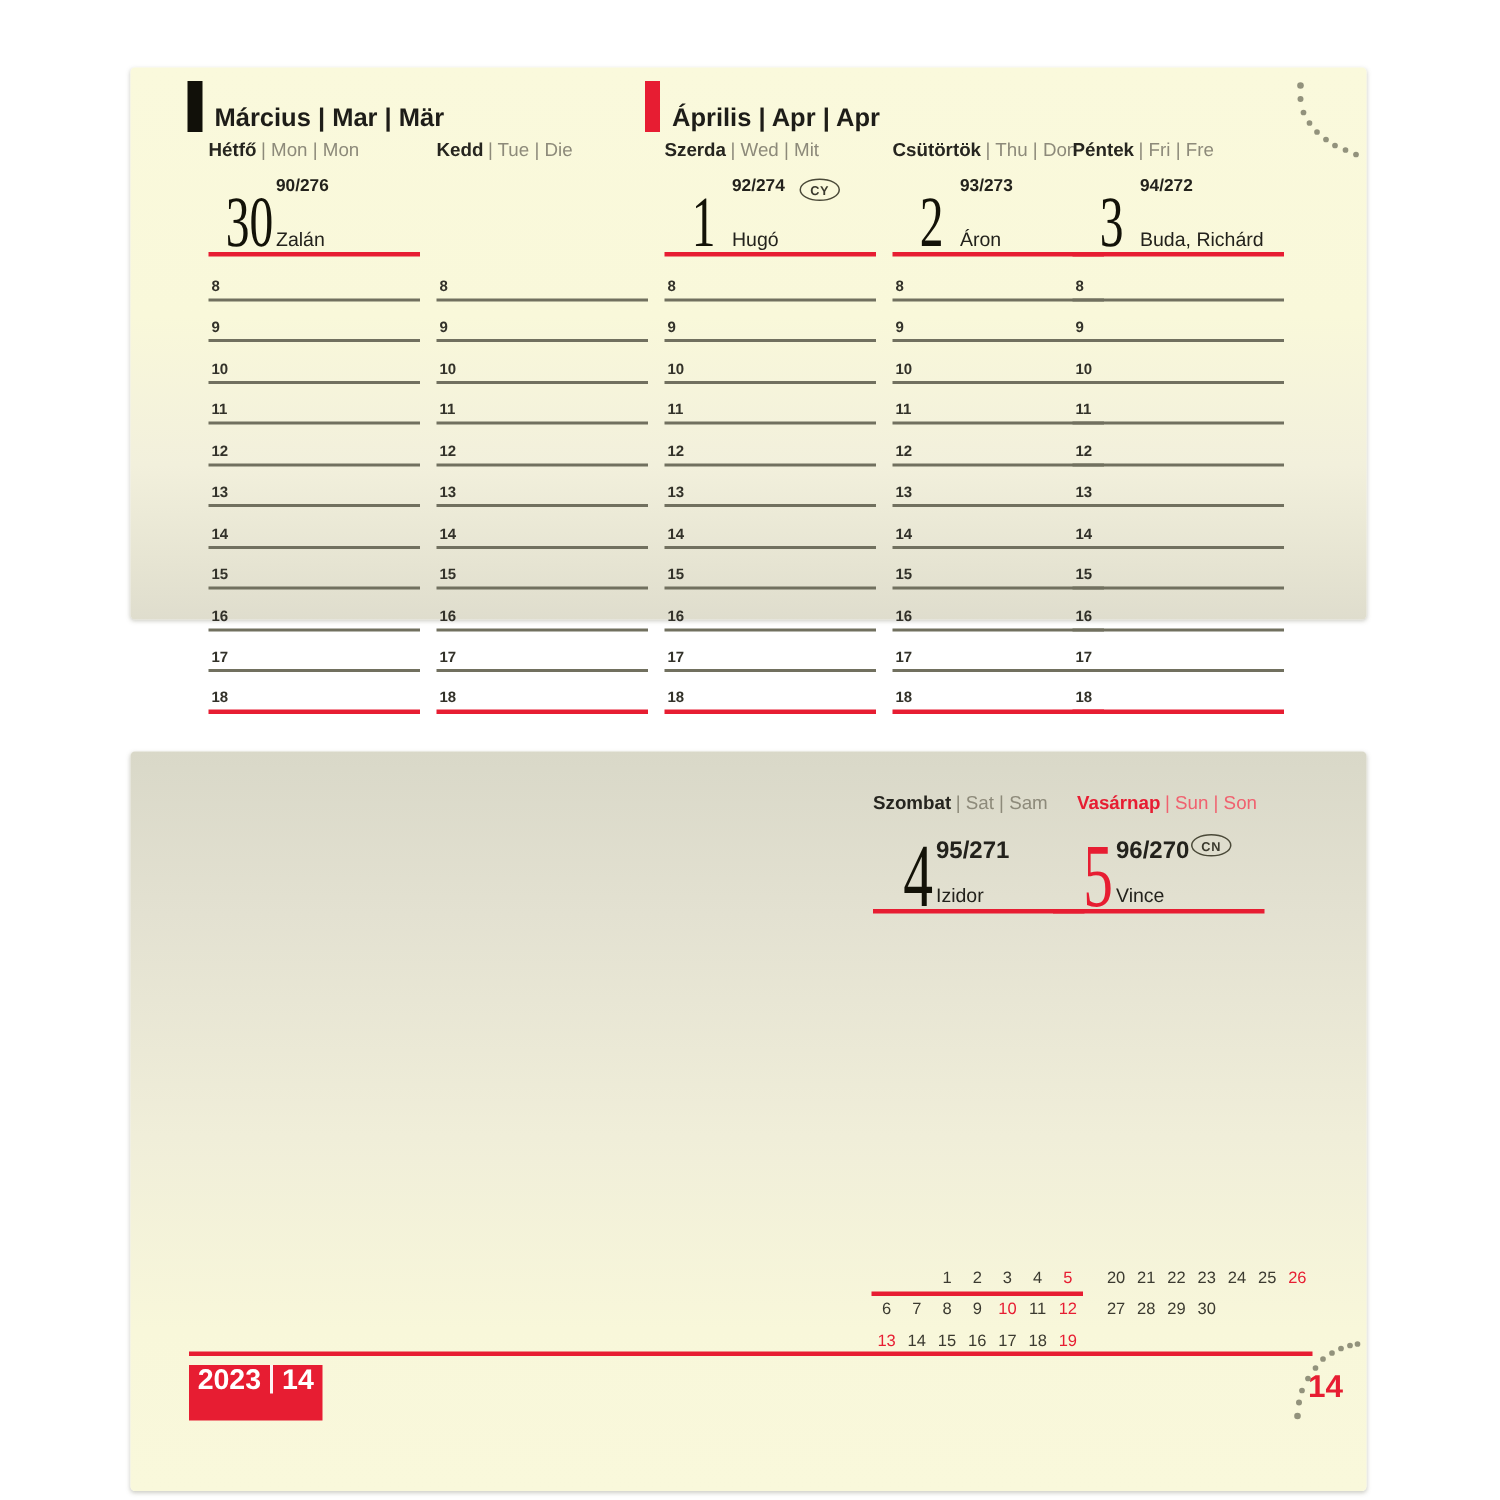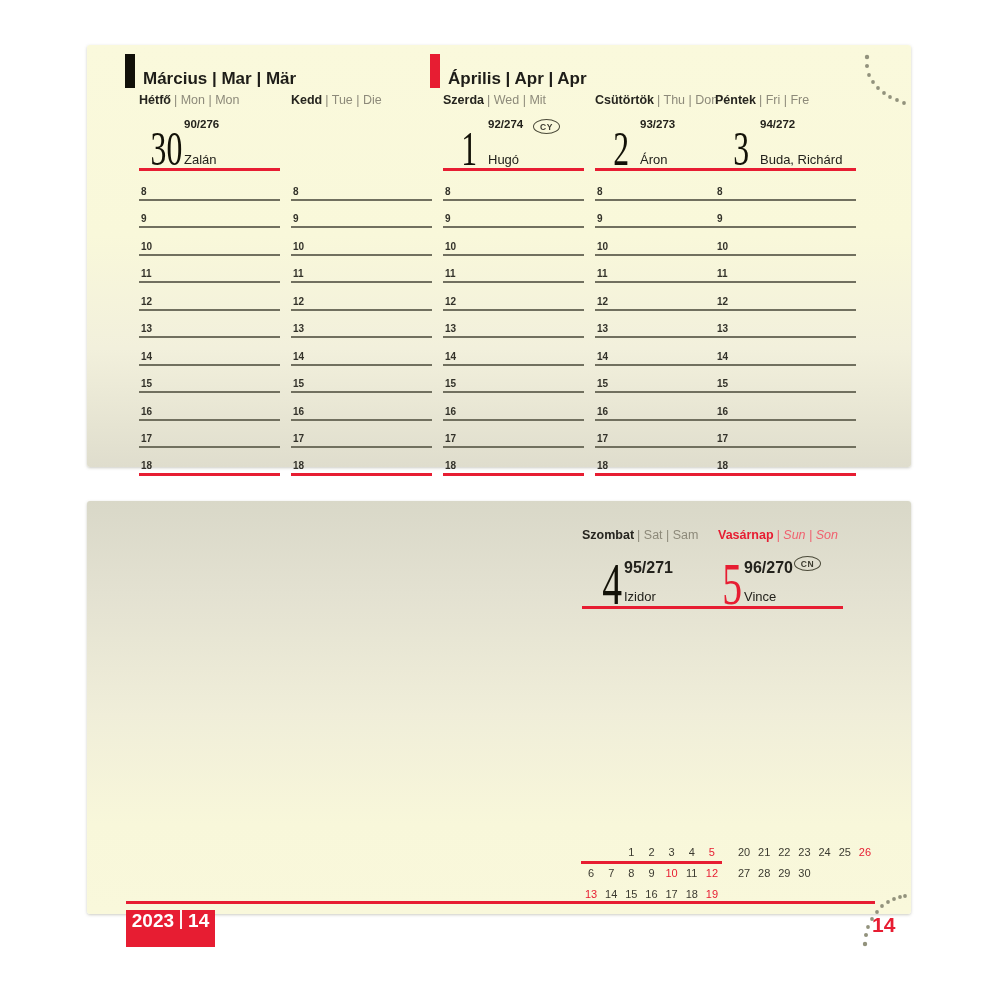--- a/index.html
+++ b/index.html
@@ -11,43 +11,43 @@
     --dot:#92927c;
   }
   *{margin:0;padding:0;box-sizing:border-box;}
   html,body{width:1000px;height:1000px;background:#ffffff;overflow:hidden;
     font-family:"Liberation Sans",sans-serif;color:var(--ink);}
   .canvas{position:relative;width:1000px;height:1000px;}
 
   
   .page{position:absolute;left:87px;width:824px;border-radius:3px;
     box-shadow:0 1px 3px rgba(110,110,85,.35);}
-  .page-top{top:45px;height:422px;
+  .page-top{top:45px;height:368px;
     background:linear-gradient(180deg,#faf9dc 0%,#f9f8da 45%,#f2f0dc 72%,#e6e4d2 90%,#dfddcd 100%);}
-  .page-bottom{top:501px;height:413px;
+  .page-bottom{top:501px;height:493px;
     background:linear-gradient(180deg,#d9d8c8 0%,#e3e1d1 22%,#f0eed9 52%,#f8f7da 78%,#f9f8db 100%);}
 
   
   .month{position:absolute;top:9px;height:34px;display:flex;align-items:flex-end;}
   .month-1{left:38px;}
   .month-2{left:343px;}
   .month-bar{display:inline-block;width:10px;height:34px;margin-right:8px;}
   .month-bar.black{background:#111009;}
   .month-bar.red{background:var(--red);}
   .month-label{font-weight:bold;font-size:17px;line-height:1;padding-bottom:1px;color:#1e1d18;}
 
   
   .daycol{position:absolute;top:48px;width:141px;height:390px;margin-left:13px;}
   .c1{left:39px;} .c2{left:191px;} .c3{left:343px;} .c4{left:495px;} .c5{left:615px;}
 
   .wd-header{font-size:12.5px;line-height:14px;white-space:nowrap;}
   .wd-header b{color:var(--ink);}
   .wd-header .alt{color:var(--muted);font-weight:normal;margin-left:3px;}
   .wd-header.red b{color:var(--red);margin-left:16px;}
-  .wd-header.red .alt{color:var(--red-soft);font-style:italic;}
+  .wd-header.red .alt{color:var(--red-soft);}
 
   .day-block{position:absolute;left:0;top:22px;width:141px;height:56px;}
   .day-block .rule{position:absolute;left:0;bottom:0;width:100%;height:3px;background:var(--red);}
   .big-num{position:absolute;left:0;bottom:4px;width:34px;text-align:right;
     font-family:"Liberation Serif",serif;font-weight:400;font-size:48px;line-height:.72;
     transform:scaleX(.66);transform-origin:right bottom;color:#131208;}
   .doy{position:absolute;left:45px;top:3px;font-weight:bold;font-size:11.5px;color:#23221c;}
   .names{position:absolute;left:45px;bottom:4px;font-size:13px;color:#23221c;white-space:nowrap;}
   .day-badge{position:absolute;left:90px;top:4px;width:27px;height:15px;border:1.4px solid #4a4938;
     border-radius:50%;display:flex;align-items:center;justify-content:center;

